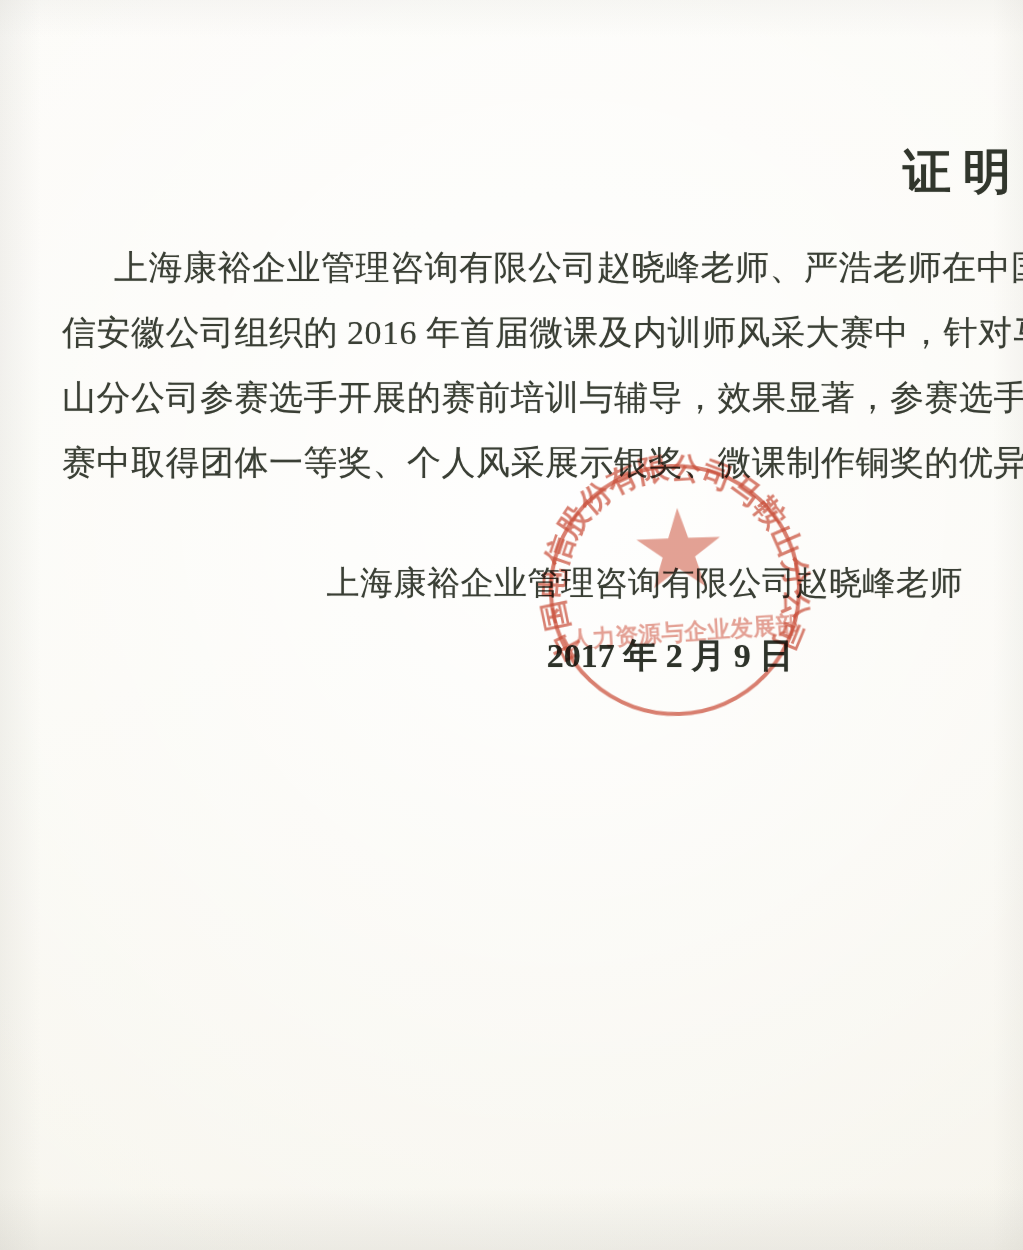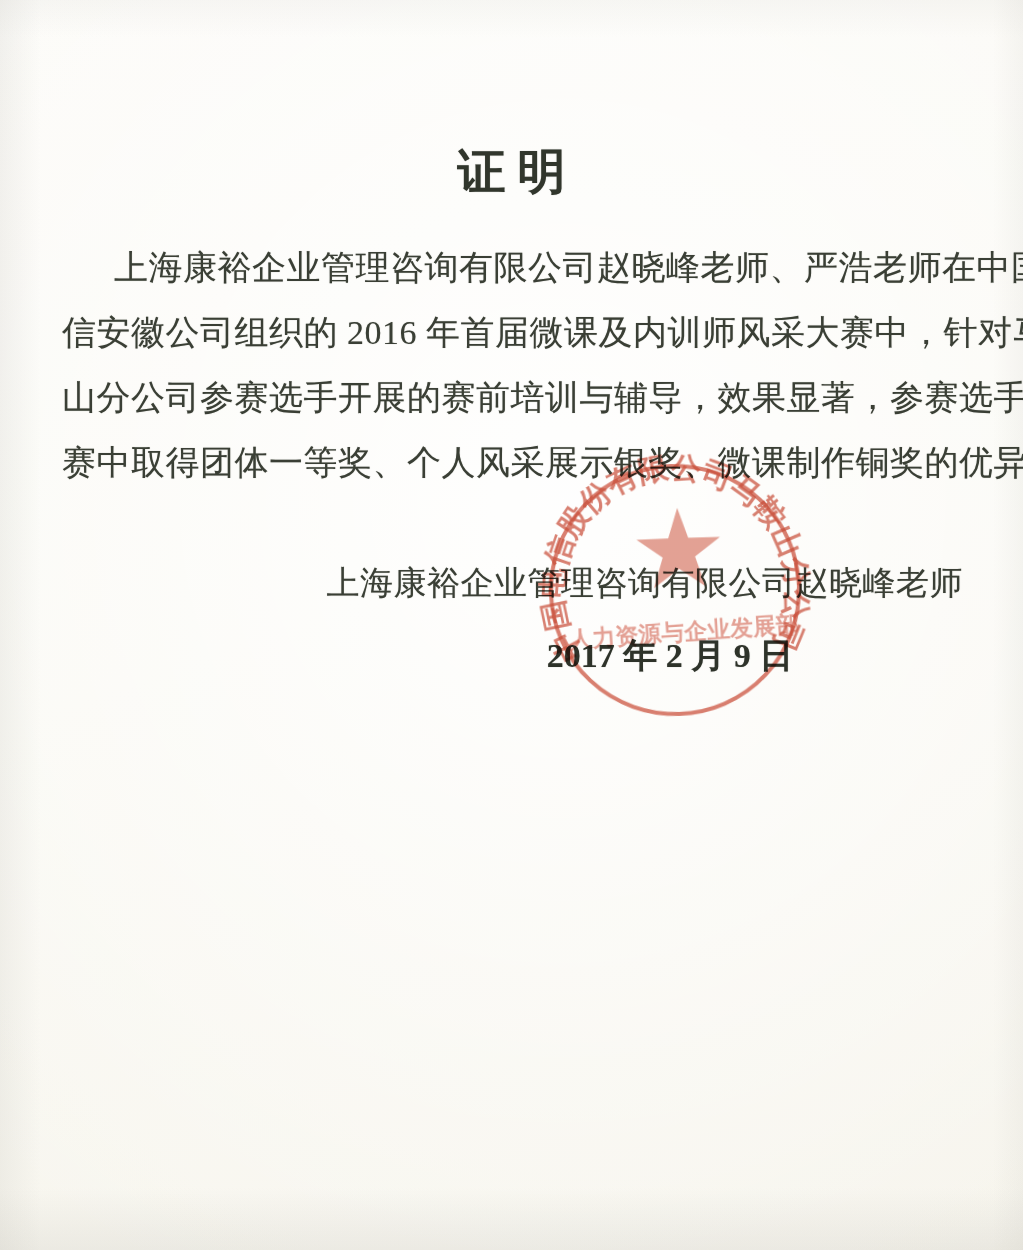--- a/index.html
+++ b/index.html
@@ -25,21 +25,21 @@
     pointer-events: none;
     background:
       linear-gradient(90deg, rgba(190,188,180,0.18) 0%, rgba(190,188,180,0) 4%, rgba(190,188,180,0) 97%, rgba(190,188,180,0.12) 100%),
       linear-gradient(180deg, rgba(190,188,180,0.10) 0%, rgba(190,188,180,0) 3%, rgba(190,188,180,0) 95%, rgba(180,178,170,0.18) 100%);
   }
   .doc-title {
     position: absolute;
     top: 108px;
     left: 0;
     width: 100%;
-    text-align: center;
+    text-align: right;
     font-size: 48px;
     font-weight: 600;
     letter-spacing: 12px;
     text-indent: 12px; 
     color: #31362c;
     text-shadow: 0 0 1px rgba(60,65,55,0.45);
   }
   .doc-body {
     position: absolute;
     top: 235px;

